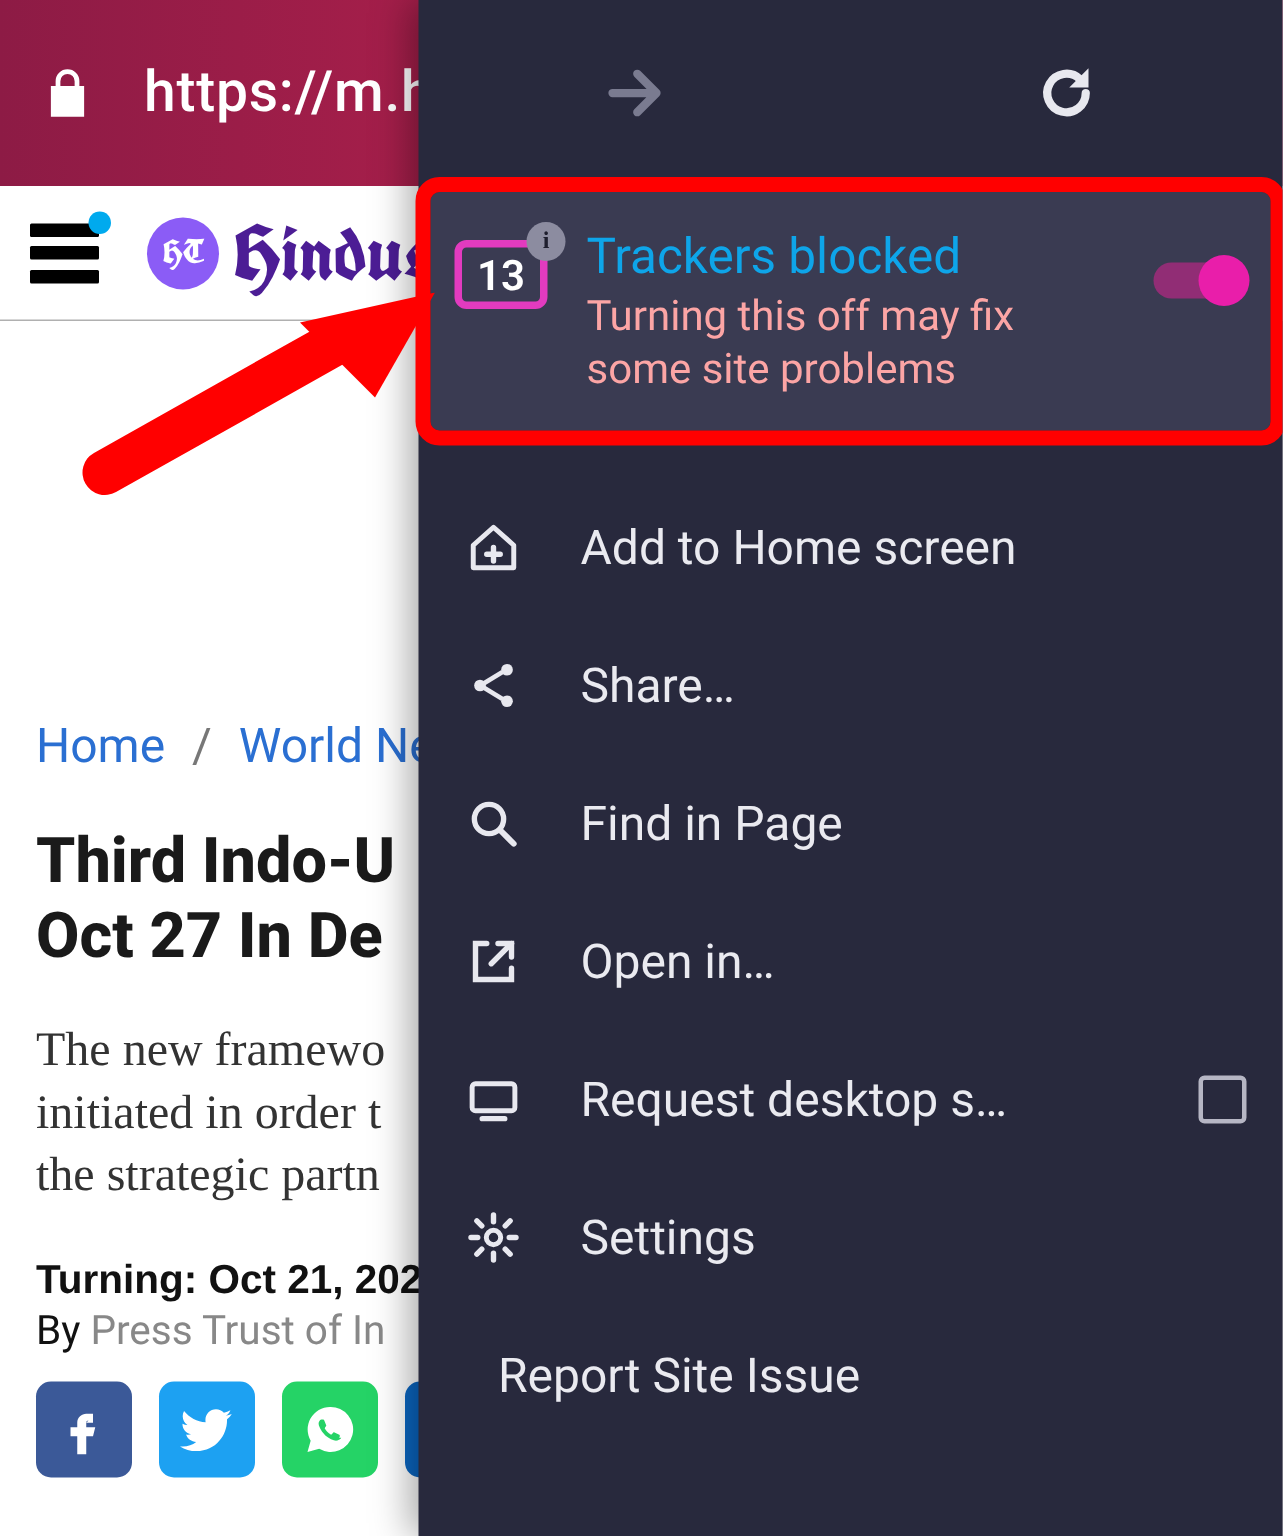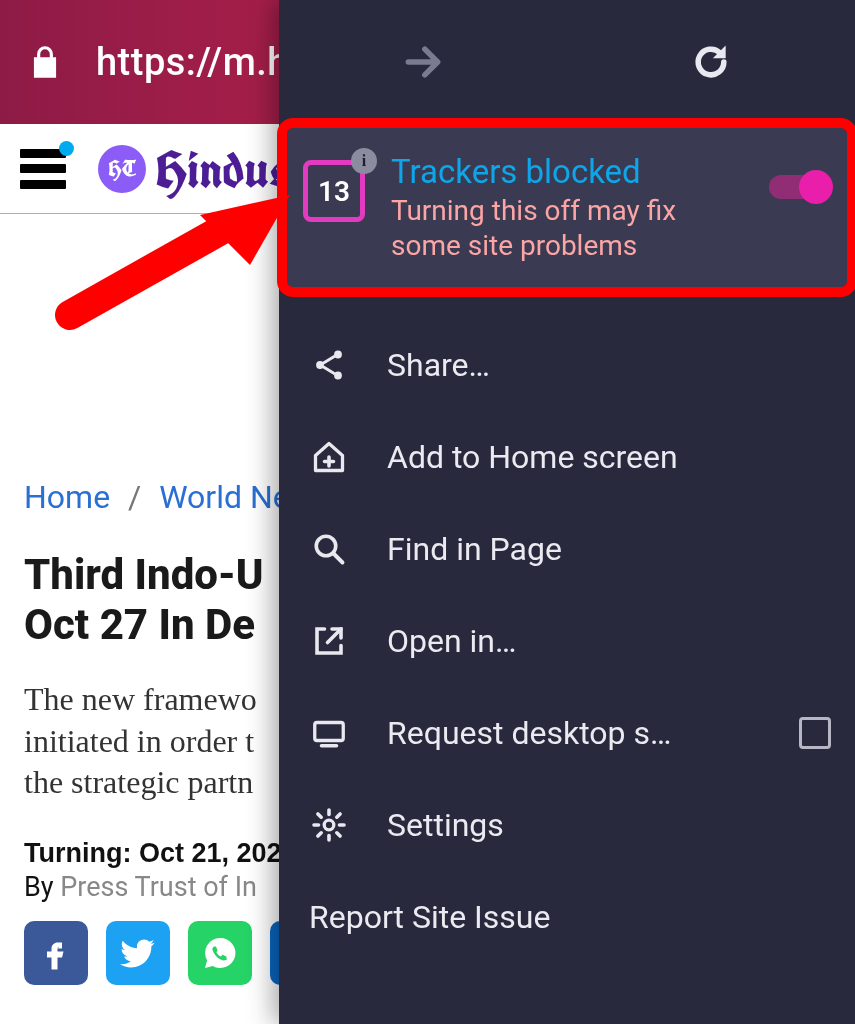--- a/index.html
+++ b/index.html
@@ -58,21 +58,21 @@
   .menu-top .slot { flex: 1; display: flex; align-items: center; justify-content: center; }
   .menu-top svg { width: 44px; height: 44px; }
 
   .trackers {
     margin: 4px 8px 0 8px; background: #3a3b52; border-radius: 6px;
     display: flex; align-items: flex-start; padding: 24px 18px 24px 16px; position: relative;
     outline: 10px solid #ff0000; outline-offset: 0;
   }
   .tr-badge { position: relative; width: 62px; height: 62px; margin-top: 8px; }
   .tr-badge .frame {
-    width: 62px; height: 62px; border: 5px solid #e23bbf; border-radius: 8px;
+    width: 62px; height: 46px; border: 5px solid #e23bbf; border-radius: 8px;
     display: flex; align-items: center; justify-content: center;
     color: #fff; font-size: 28px; font-weight: 600;
   }
   .tr-badge .info {
     position: absolute; top: -12px; right: -12px; width: 26px; height: 26px;
     background: #8c8ca0; color: #1e1e2e; border-radius: 50%;
     display: flex; align-items: center; justify-content: center; font-size: 16px; font-weight: 900; font-family: Georgia, serif;
   }
   .tr-text { margin-left: 26px; flex: 1; }
   .tr-title { font-size: 33px; color: #0ea5e9; margin-bottom: 2px; }
@@ -81,21 +81,21 @@
   .toggle .track { width: 62px; height: 24px; border-radius: 14px; background: #912d75; position: absolute; top: 5px; }
   .toggle .knob  { width: 34px; height: 34px; border-radius: 50%; background: #e91eaa; position: absolute; right: -2px; top: 0; }
 
   .mitems { margin-top: 32px; }
   .mitem { display: flex; align-items: center; height: 92px; padding-left: 28px; padding-right: 24px; }
   .mitem .ic { width: 44px; display:flex; justify-content:center; }
   .mitem .ic svg { width: 36px; height: 36px; }
   .mitem .lbl { margin-left: 36px; font-size: 32px; color: #eaeaf0; flex: 1; white-space: nowrap; overflow: hidden; text-overflow: ellipsis; }
   .mitem .chk { width: 32px; height: 32px; border: 3px solid #b6b6c4; border-radius: 4px; }
 
-  .mitem.no-icon { padding-left: 30px; }
+  .mitem.no-icon { padding-left: 30px; margin-left: 23px; }
   .mitem.no-icon .lbl { margin-left: 0; }
 
   
   .arrow { position: absolute; left: 50px; top: 195px; width: 240px; height: 140px; pointer-events: none; }
   .arrow svg { width: 100%; height: 100%; }
 </style>
 </head>
 <body>
 
 <div class="urlbar">
@@ -198,45 +198,45 @@
         <span>some site problems</span>
       </div>
     </div>
     <div class="toggle">
       <div class="track"></div>
         <div class="knob"></div>
     </div>
   </div>
 
   <div class="mitems">
+    <div class="mitem">
+      <span class="ic">
+        <svg viewBox="0 0 24 24">
+            <path fill="none" stroke="#e8e8ef" stroke-width="2.2" stroke-linejoin="round" d="M3 11 12 3l9 8v10H3z"></path>
+            <path stroke="#e8e8ef" stroke-width="2.4" stroke-linecap="round" d="M12 12v6M9 15h6"></path>
+          </svg>
+      </span>
+      <span class="lbl">Add to Home screen</span>
+    </div>
+
     <div class="mitem">
       <span class="ic">
         <svg viewBox="0 0 24 24">
             <g fill="#e8e8ef">
               <circle cx="6" cy="12" r="2.6"></circle>
               <circle cx="18" cy="5" r="2.6"></circle>
               <circle cx="18" cy="19" r="2.6"></circle>
             </g>
             <g stroke="#e8e8ef" stroke-width="2">
               <line x1="7.8" y1="11" x2="16" y2="6"></line>
               <line x1="7.8" y1="13" x2="16" y2="18"></line>
             </g>
           </svg>
       </span>
       <span class="lbl">Share…</span>
-    </div>
-
-    <div class="mitem">
-      <span class="ic">
-        <svg viewBox="0 0 24 24">
-            <path fill="none" stroke="#e8e8ef" stroke-width="2.2" stroke-linejoin="round" d="M3 11 12 3l9 8v10H3z"></path>
-            <path stroke="#e8e8ef" stroke-width="2.4" stroke-linecap="round" d="M12 12v6M9 15h6"></path>
-          </svg>
-      </span>
-      <span class="lbl">Add to Home screen</span>
     </div>
 
     <div class="mitem">
       <span class="ic">
         <svg viewBox="0 0 24 24">
             <circle cx="10" cy="10" r="6.5" fill="none" stroke="#e8e8ef" stroke-width="2.4"></circle>
             <line x1="15" y1="15" x2="21" y2="21" stroke="#e8e8ef" stroke-width="2.6" stroke-linecap="round"></line>
           </svg>
       </span>
       <span class="lbl">Find in Page</span>

